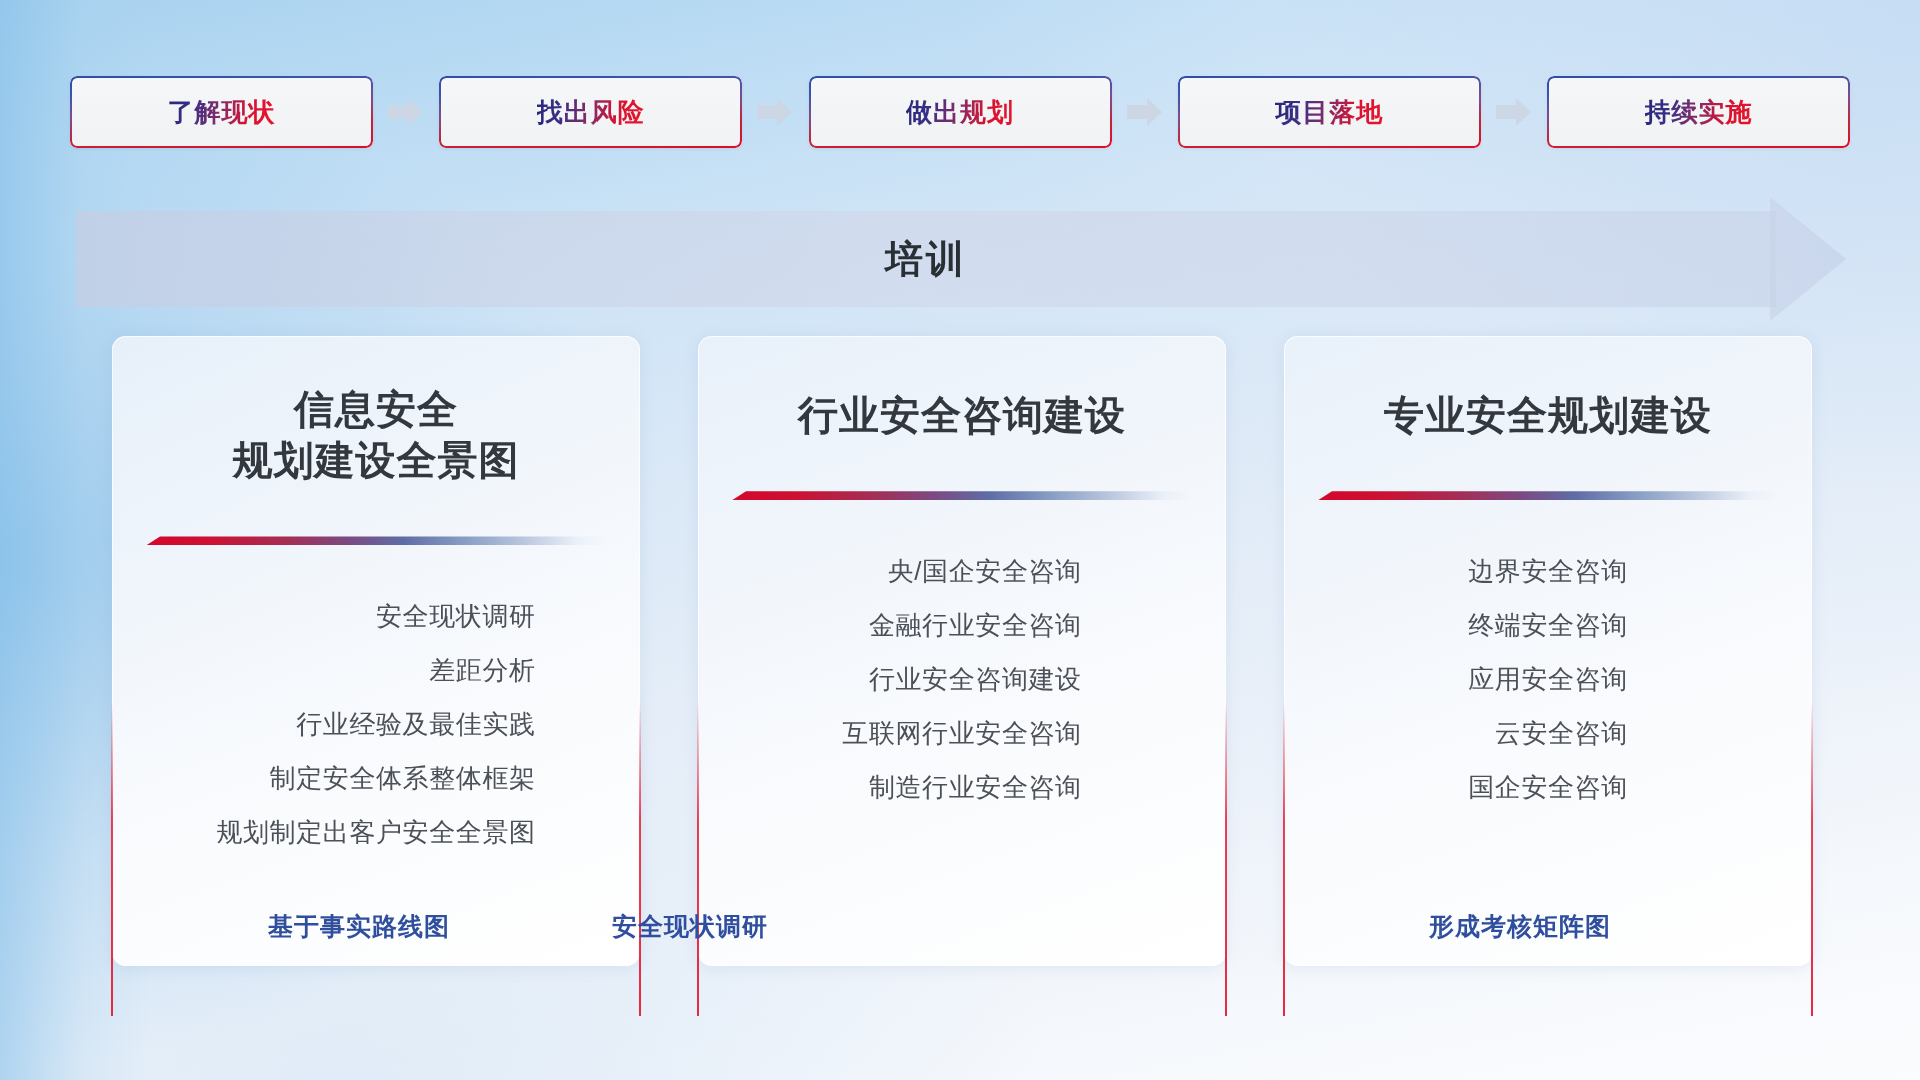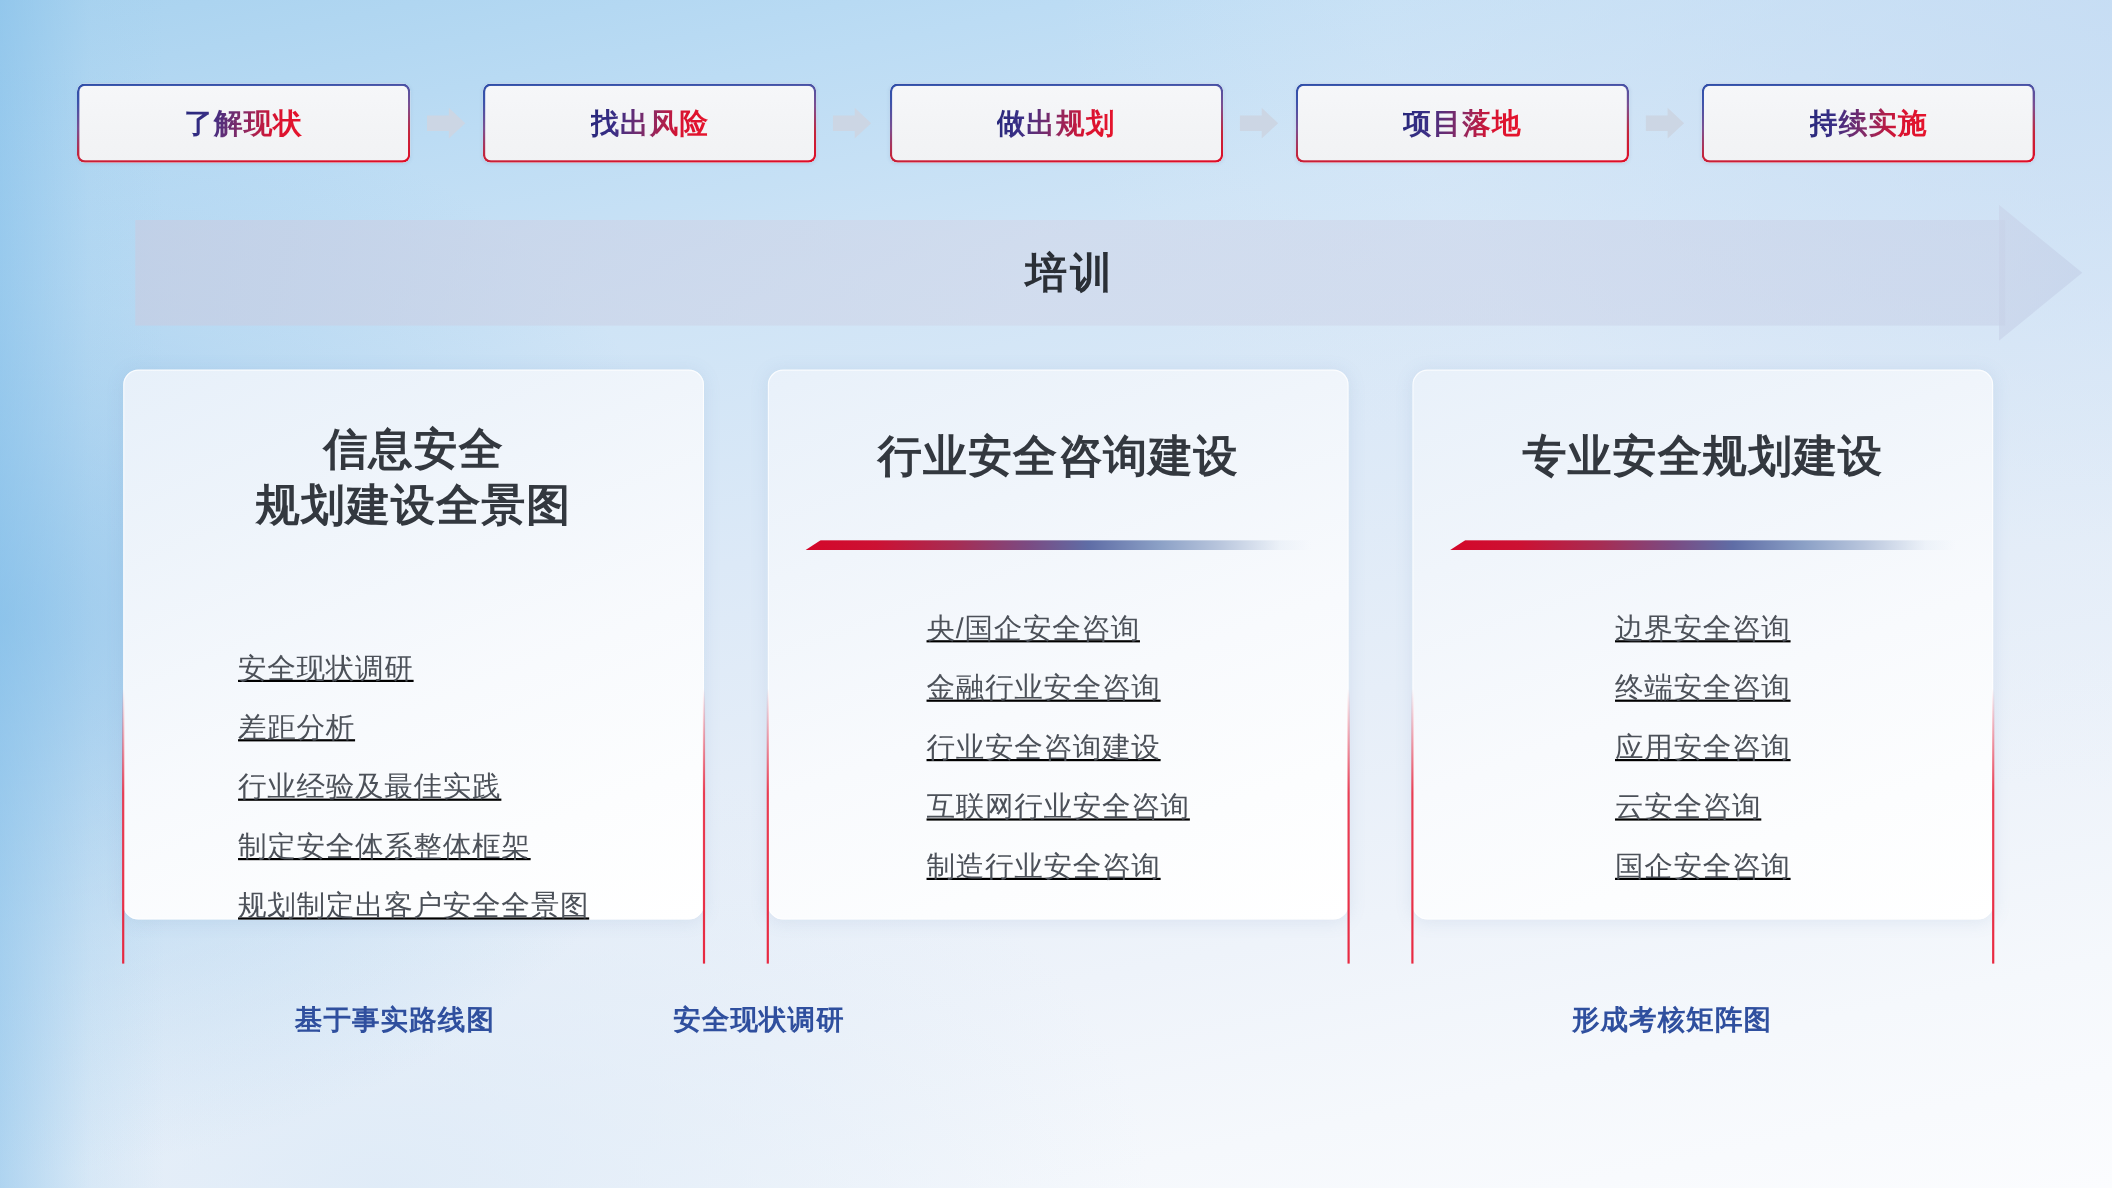--- a/index.html
+++ b/index.html
@@ -94,24 +94,23 @@
     display: flex;
     align-items: center;
     justify-content: center;
   }
   .step-arrow svg { display: block; }
 
   
   .train-band {
     position: absolute;
     left: 76px;
-    top: 200px;
+    top: 211px;
     width: 1770px;
     height: 96px;
-    margin-left: 47px;
   }
   .train-shaft {
     position: absolute;
     left: 0; top: 0;
     width: 1700px; height: 96px;
     background: linear-gradient(100deg,
        rgba(196,206,228,0.78) 0%,
        rgba(203,212,232,0.72) 22%,
        rgba(209,216,234,0.66) 48%,
        rgba(206,214,234,0.62) 72%,
@@ -143,21 +142,21 @@
     left: 112px;
     top: 336px;
     width: 1700px;
     height: 534px;
     display: flex;
     justify-content: space-between;
   }
   .card {
     position: relative;
     flex: 0 0 528px;
-    height: 500px;
+    height: 630px;
     border-radius: 14px;
     background: linear-gradient(160deg,
         rgba(233,241,250,0.96) 0%,
         rgba(240,245,251,0.97) 26%,
         rgba(248,250,253,0.98) 55%,
         rgba(252,253,254,0.99) 78%,
         rgba(255,255,255,1) 100%);
     box-shadow: 0 2px 16px rgba(90,130,180,0.13), 0 0 0 1px rgba(255,255,255,0.75) inset;
     padding: 48px 26px 24px;
     display: flex;
@@ -204,22 +203,21 @@
        #5f6da6 56%,
        #8ba0c6 70%,
        #b9c6dd 82%,
        rgba(220,230,242,0.35) 94%,
        rgba(255,255,255,0) 100%);
     clip-path: polygon(14px 0, 100% 0, 100% 100%, 0 100%);
   }
 
   .card-list {
     list-style: none;
-    text-align: left;
-    text-decoration: underline;
+    text-align: right;
   }
   .card-list li {
     font-size: 26px;
     color: #4c5159;
     line-height: 1.0;
     margin-bottom: 28px;
     letter-spacing: 0.6px;
     white-space: nowrap;
   }
   .card-list li:last-child { margin-bottom: 0; }

